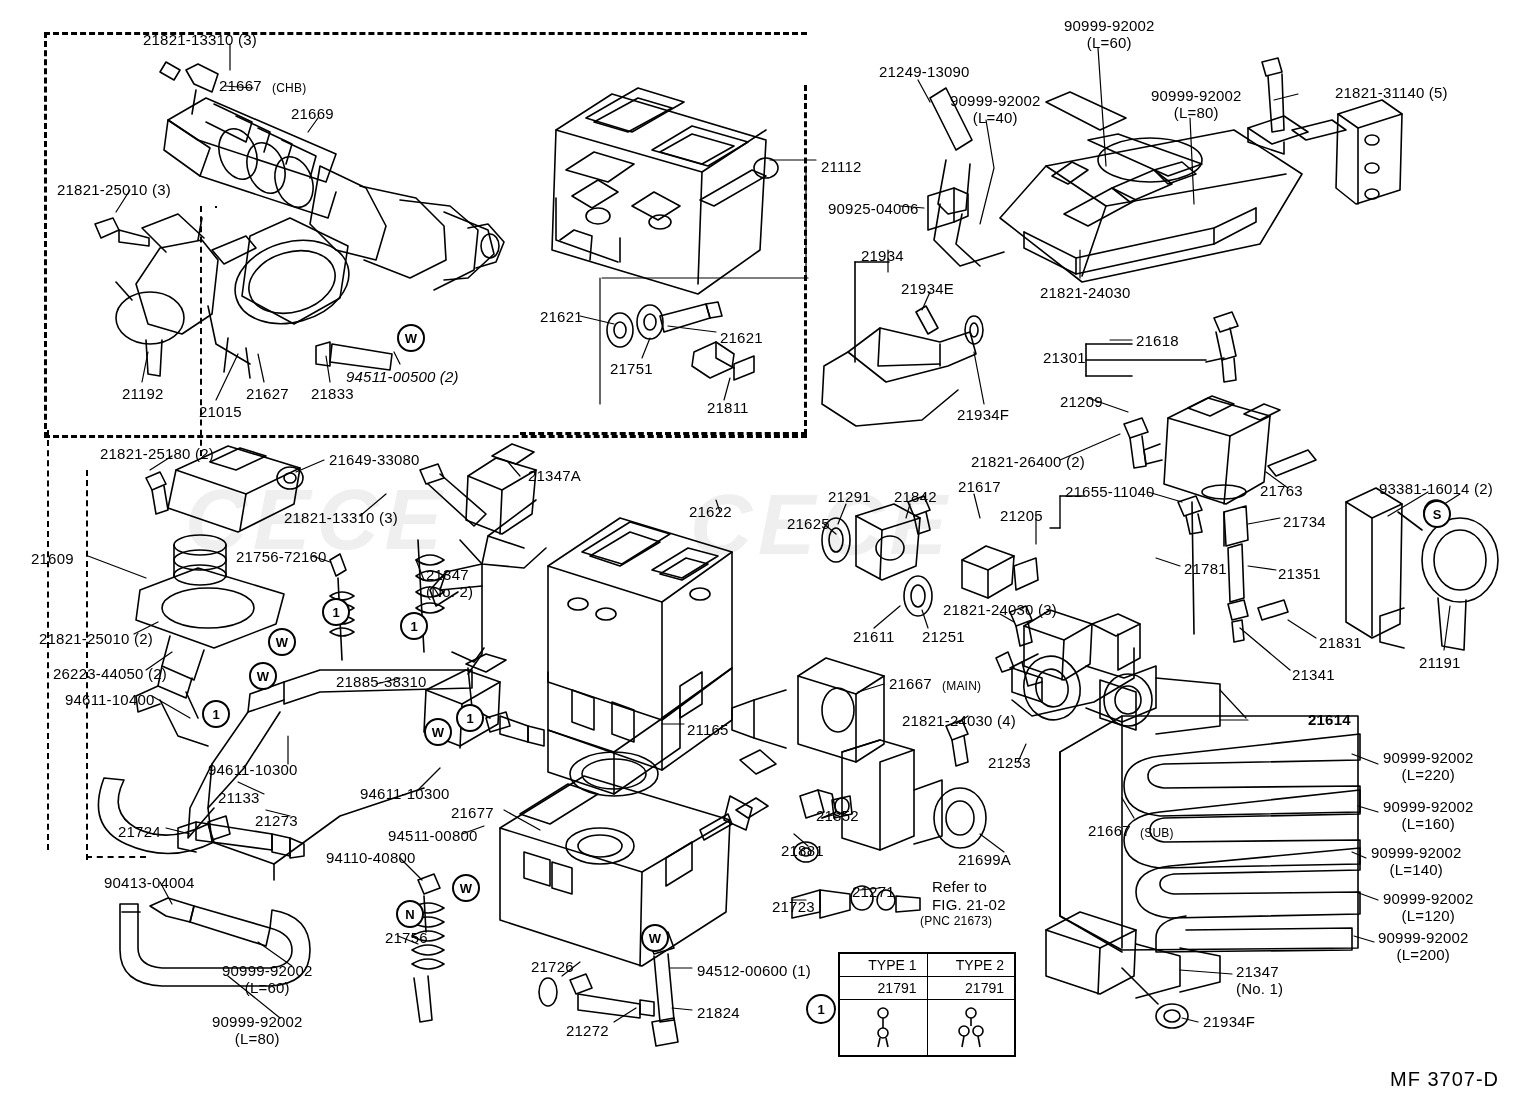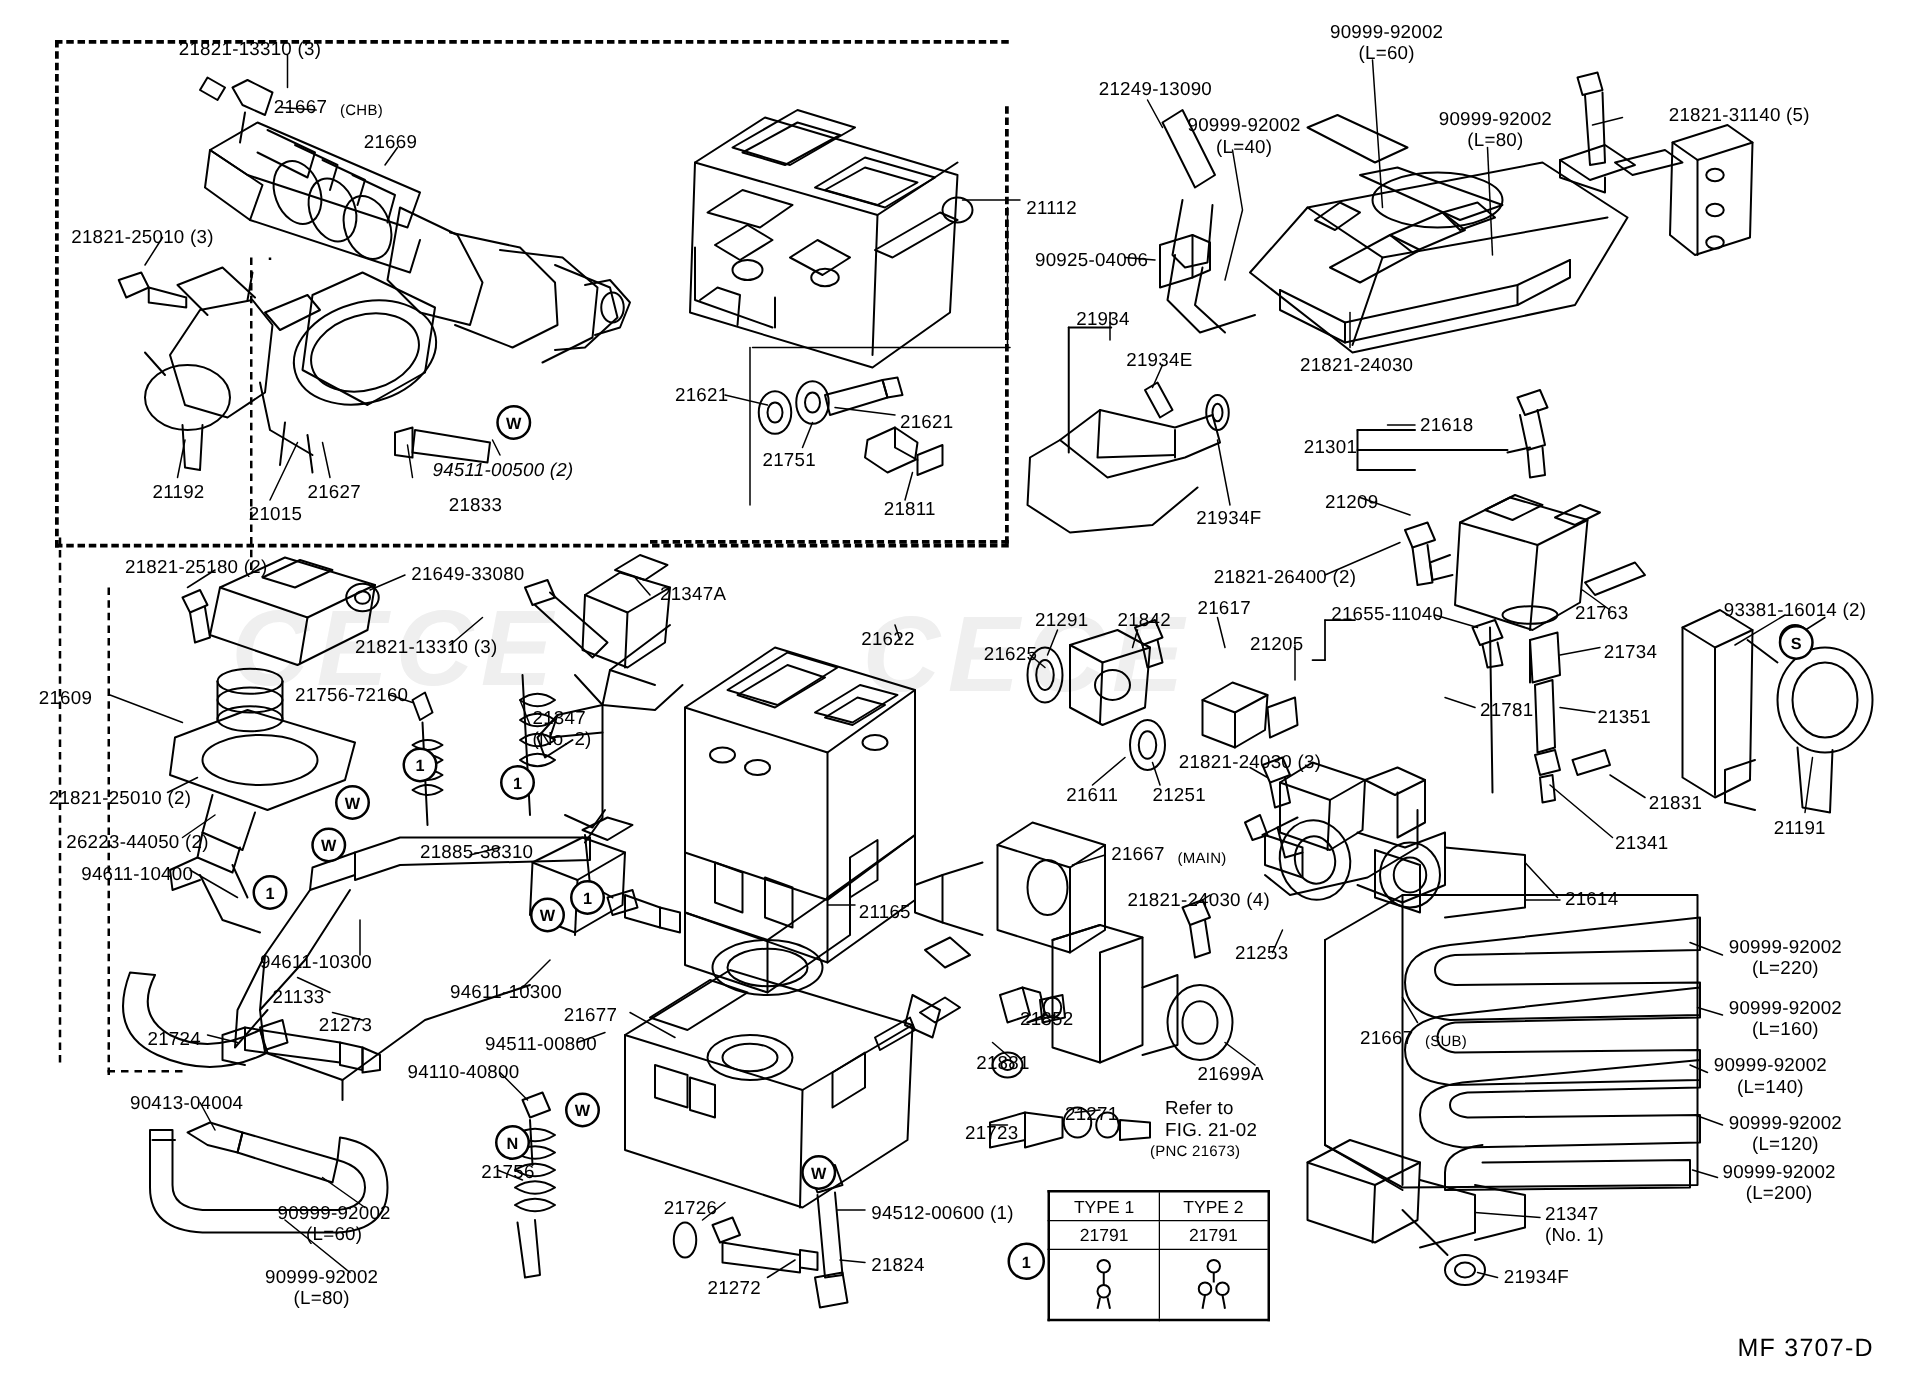--- a/index.html
+++ b/index.html
@@ -8,21 +8,21 @@
   .lbl{position:absolute;font-size:15px;color:#000;white-space:pre;line-height:1.12;letter-spacing:.2px;}
   .lbl.sm{font-size:12px;}
   .lbl.c{text-align:center;}
   .dashbox{position:absolute;border:3px dashed #000;}
   .dashln{position:absolute;border-top:2px dashed #000;height:0;}
   .dashlnv{position:absolute;border-left:2px dashed #000;width:0;}
   svg{position:absolute;left:0;top:0;pointer-events:none;}
   .circ{position:absolute;border:2px solid #000;border-radius:50%;background:#fff;
         display:flex;align-items:center;justify-content:center;font-size:13px;font-weight:bold;}
   .tbl{position:absolute;border:2px solid #000;border-collapse:collapse;background:#fff;}
-  .tbl td{border:1px solid #000;font-size:14px;text-align:center;padding:3px 10px;font-family:"Liberation Sans",sans-serif;}
+  .tbl td{border:1px solid #000;font-size:14px;text-align:right;padding:3px 10px;font-family:"Liberation Sans",sans-serif;}
   .wm{position:absolute;font-size:86px;font-weight:bold;color:#efefef;font-style:italic;
       letter-spacing:6px;user-select:none;}
   .code{position:absolute;font-size:20px;letter-spacing:1px;}
 </style>
 </head>
 <body>
 
 <div id="sheet">
 
   <div class="wm" style="left:185px;top:470px;">CECE</div>
@@ -598,21 +598,21 @@
   <div class="code" style="left:1390px;top:1068px;">MF  3707-D</div>
 
   <div class="lbl" style="left:143px;top:32px;">21821-13310 (3)</div>
   <div class="lbl" style="left:219px;top:78px;">21667</div>
   <div class="lbl sm" style="left:272px;top:82px;">(CHB)</div>
   <div class="lbl" style="left:291px;top:106px;">21669</div>
   <div class="lbl" style="left:57px;top:182px;">21821-25010 (3)</div>
   <div class="lbl" style="left:122px;top:386px;">21192</div>
   <div class="lbl" style="left:199px;top:404px;">21015</div>
   <div class="lbl" style="left:246px;top:386px;">21627</div>
-  <div class="lbl" style="left:311px;top:397px;margin-left:48px;">21833</div>
+  <div class="lbl" style="left:311px;top:386px;">21833</div>
   <div class="lbl" style="left:346px;top:369px;font-style:italic;">94511-00500 (2)</div>
   <div class="lbl" style="left:821px;top:159px;">21112</div>
   <div class="lbl" style="left:540px;top:309px;">21621</div>
   <div class="lbl" style="left:720px;top:330px;">21621</div>
   <div class="lbl" style="left:610px;top:361px;">21751</div>
   <div class="lbl" style="left:707px;top:400px;">21811</div>
   <div class="lbl" style="left:879px;top:64px;">21249-13090</div>
   <div class="lbl c" style="left:950px;top:93px;">90999-92002
 (L=40)</div>
   <div class="lbl" style="left:828px;top:201px;">90925-04006</div>
@@ -680,21 +680,21 @@
   <div class="lbl" style="left:828px;top:489px;">21291</div>
   <div class="lbl" style="left:894px;top:489px;">21842</div>
   <div class="lbl" style="left:787px;top:516px;">21625</div>
   <div class="lbl" style="left:958px;top:479px;">21617</div>
   <div class="lbl" style="left:1000px;top:508px;">21205</div>
   <div class="lbl" style="left:1065px;top:484px;">21655-11040</div>
   <div class="lbl" style="left:1184px;top:561px;">21781</div>
   <div class="lbl" style="left:853px;top:629px;">21611</div>
   <div class="lbl" style="left:922px;top:629px;">21251</div>
   <div class="lbl" style="left:943px;top:602px;">21821-24030 (3)</div>
-  <div class="lbl" style="left:1252px;top:712px;">21614</div>
+  <div class="lbl" style="left:1308px;top:712px;font-weight:bold;">21614</div>
   <div class="lbl" style="left:1088px;top:823px;">21667</div>
   <div class="lbl sm" style="left:1140px;top:827px;">(SUB)</div>
   <div class="lbl c" style="left:1383px;top:750px;">90999-92002
 (L=220)</div>
   <div class="lbl c" style="left:1383px;top:799px;">90999-92002
 (L=160)</div>
   <div class="lbl c" style="left:1371px;top:845px;">90999-92002
 (L=140)</div>
   <div class="lbl c" style="left:1383px;top:891px;">90999-92002
 (L=120)</div>

